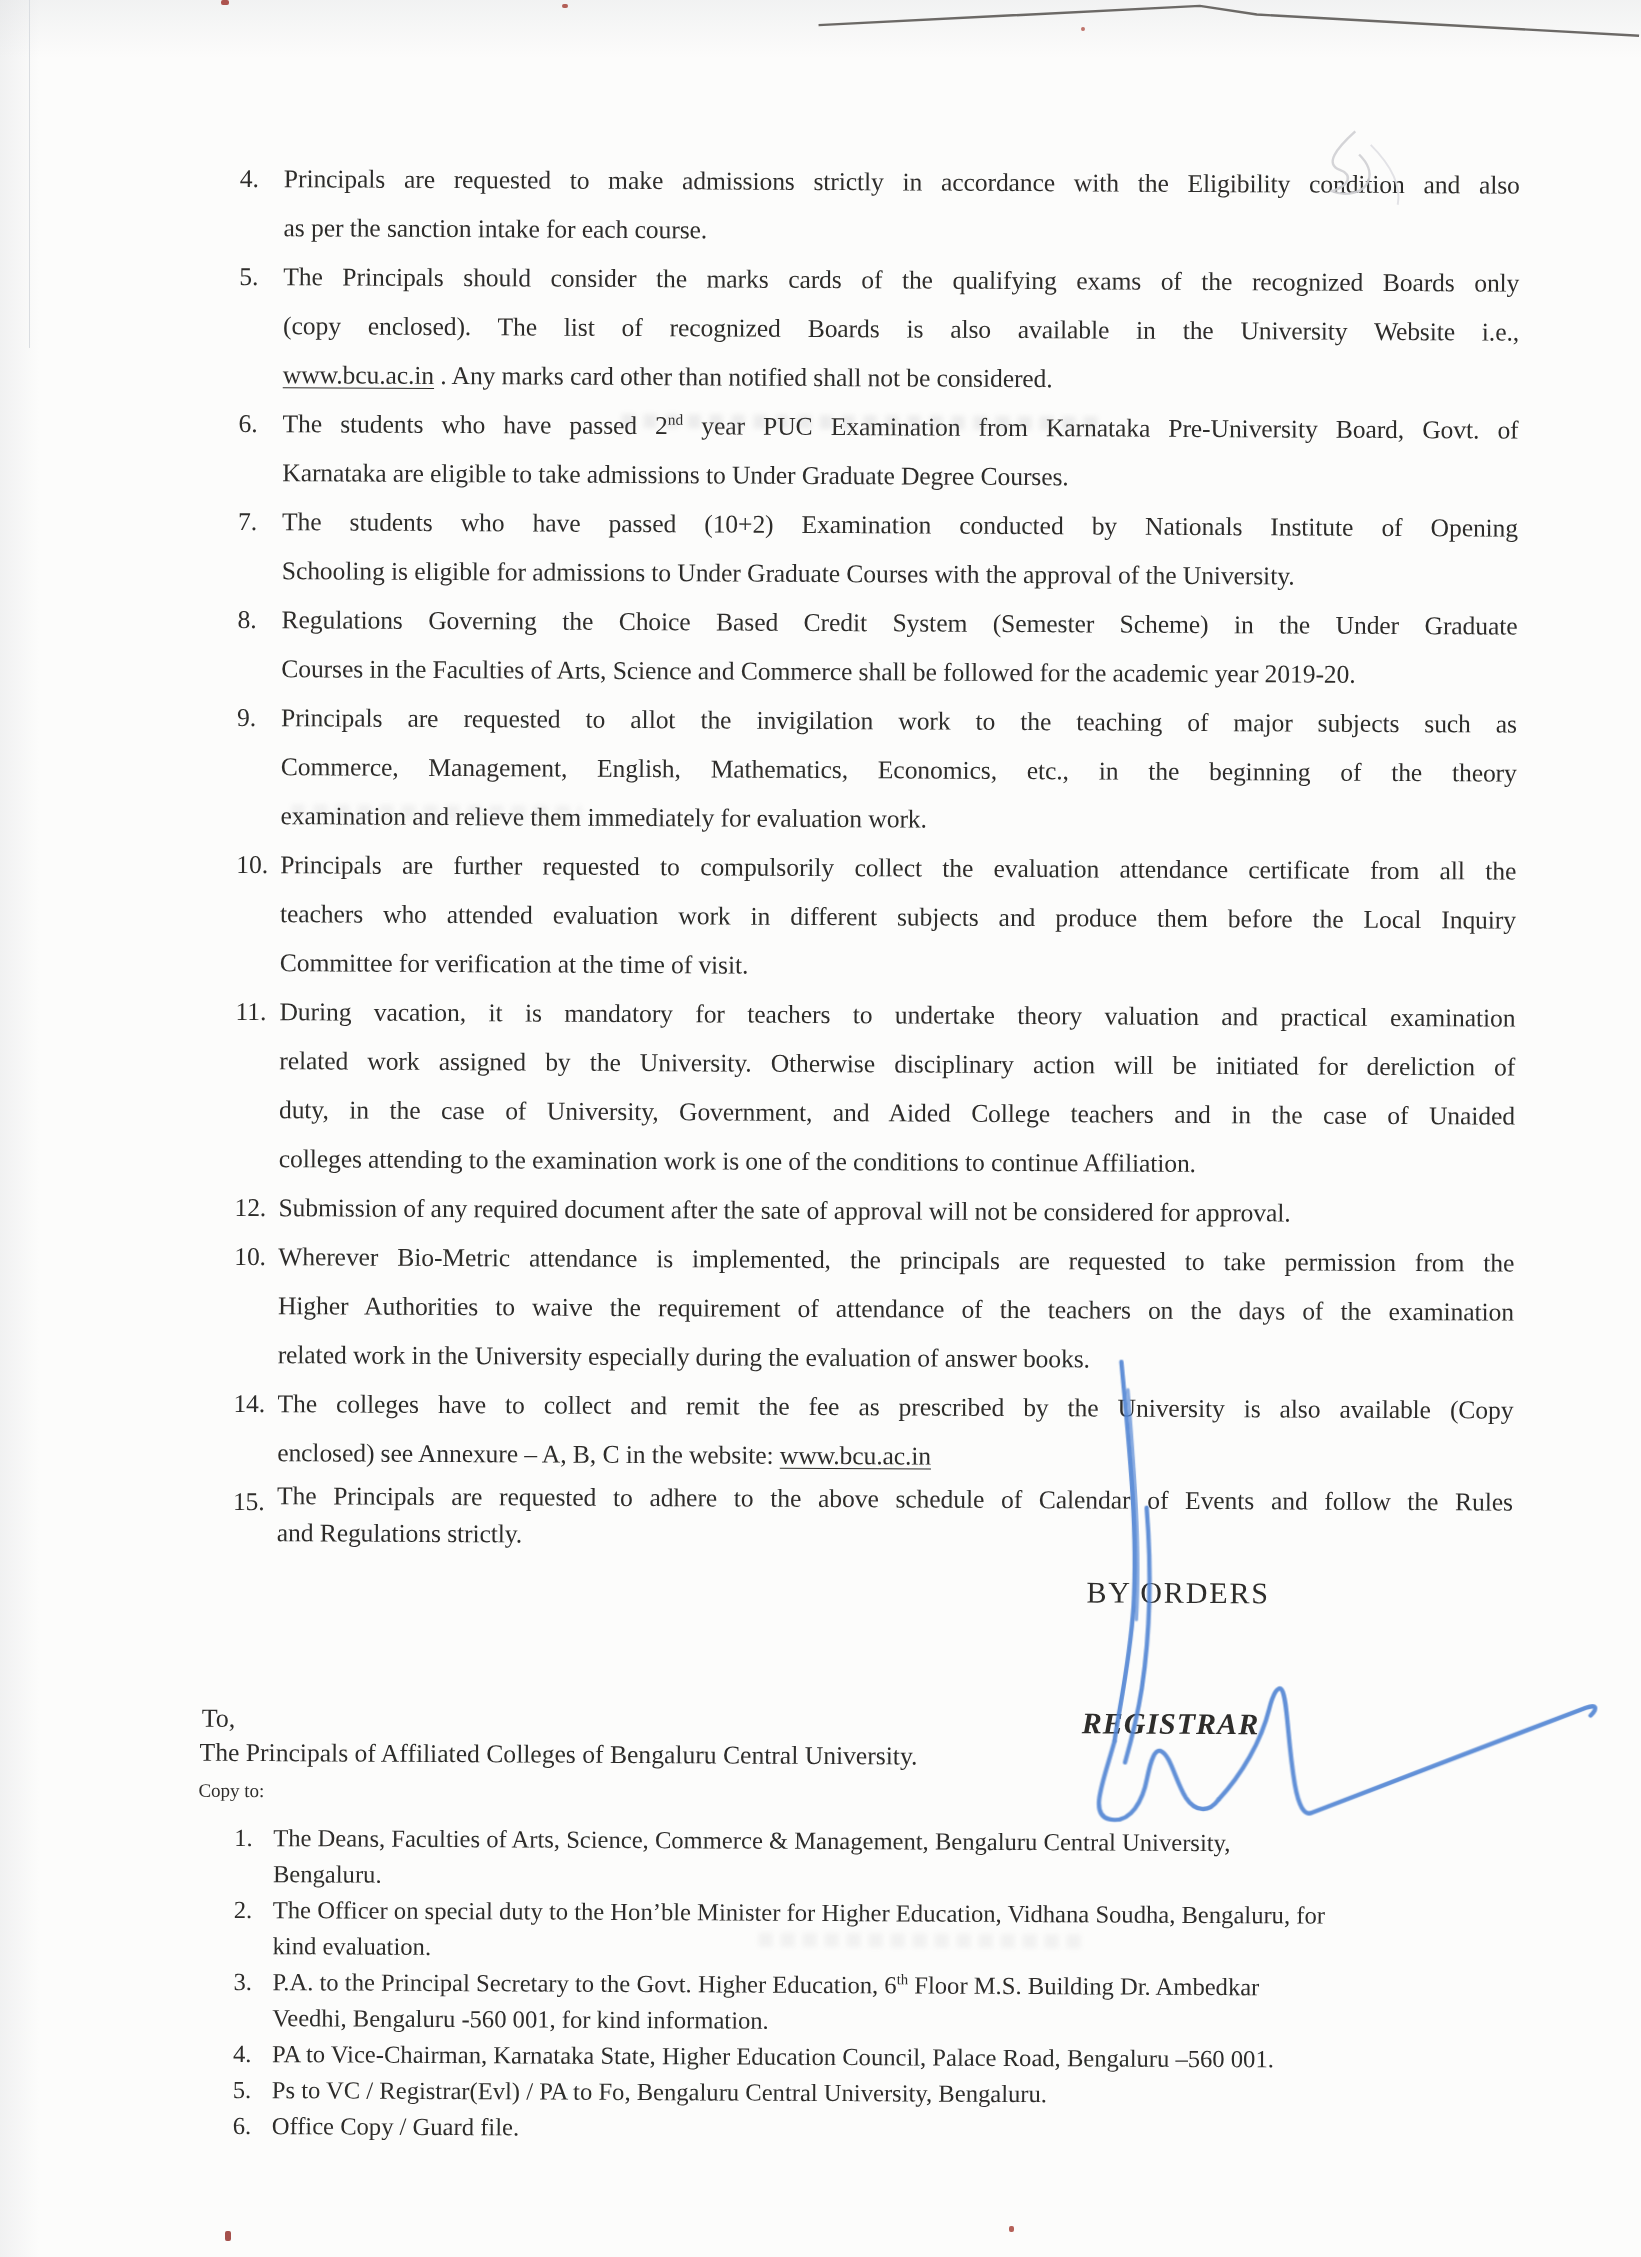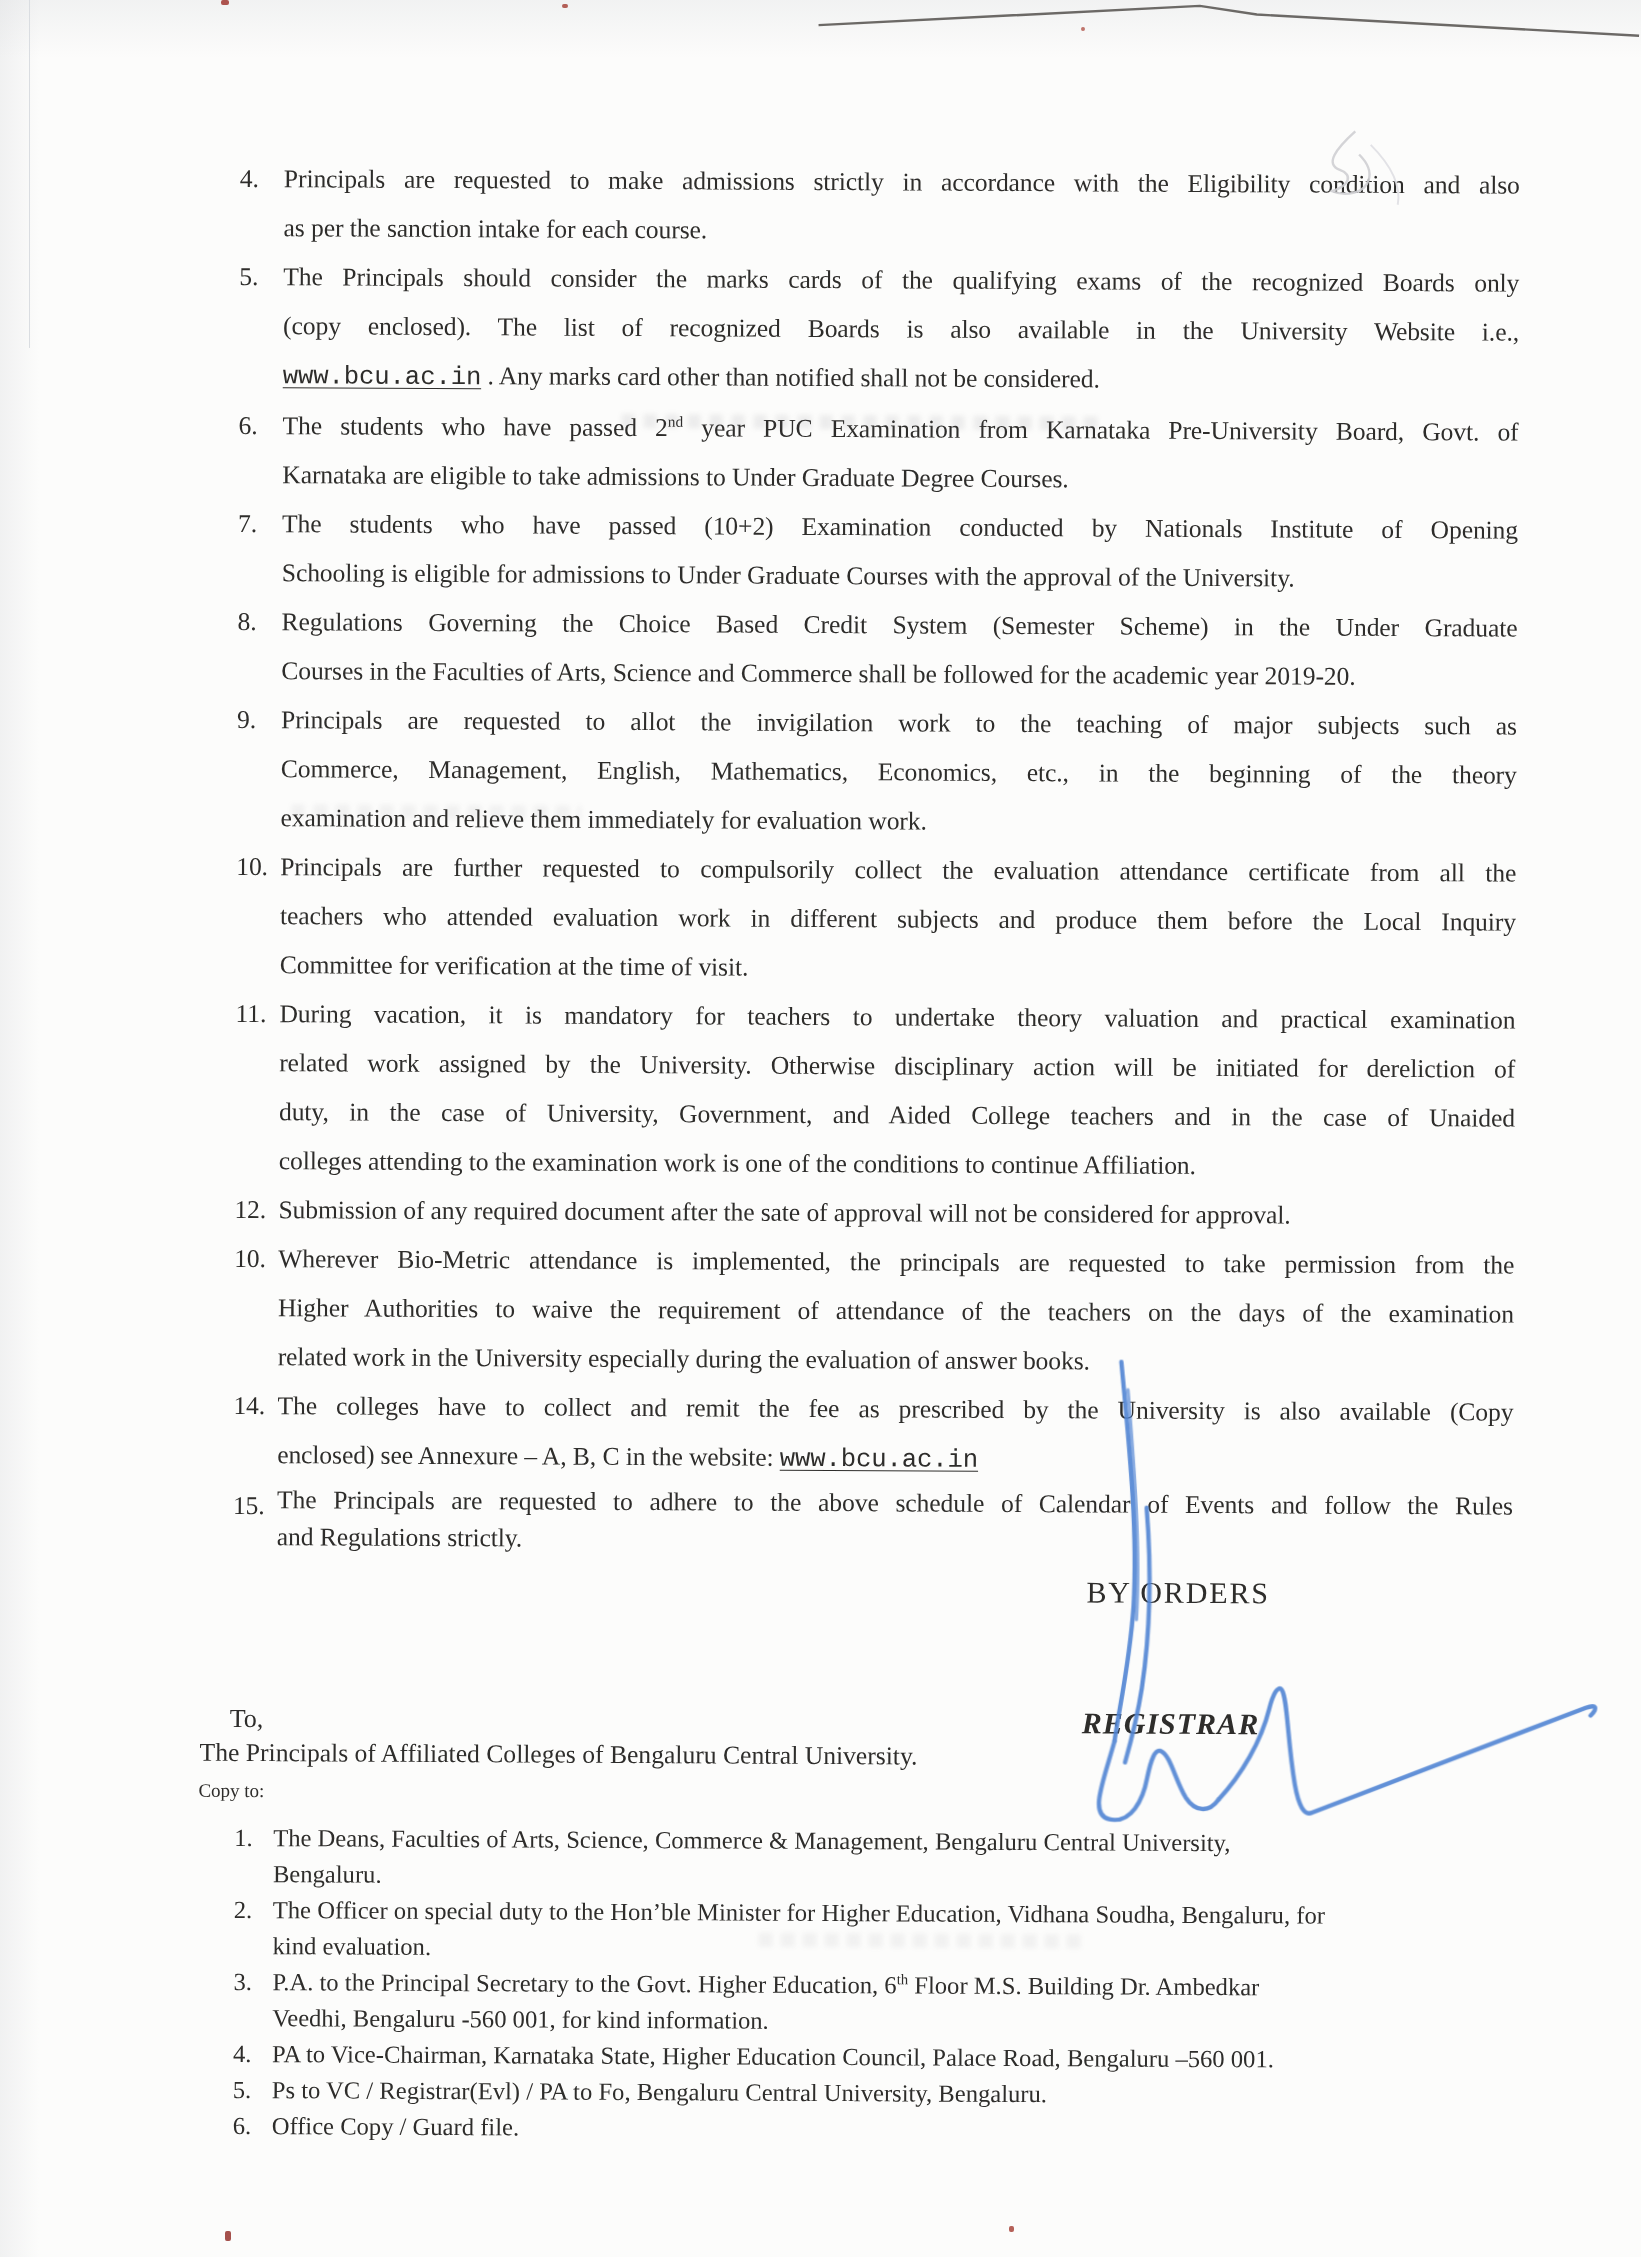--- a/index.html
+++ b/index.html
@@ -29,31 +29,31 @@
     font-size:25.6px;
     letter-spacing:-0.1px;
   }
   .item{display:flex;}
   #main-list .num{width:44px;flex:none;line-height:49px;}
   #main-list .txt{width:1236px;flex:none;}
   #main-list .line{line-height:49px;}
   #main-list .item:last-child .line{line-height:37px;}
   .line.j{text-align:justify;text-align-last:justify;}
   sup{font-size:0.6em;line-height:0;vertical-align:super;letter-spacing:0;}
-  .u{text-decoration:underline;text-underline-offset:3.9px;text-decoration-thickness:1.4px;font-family:Liberation Mono, monospace;}
+  .u{text-decoration:underline;text-underline-offset:3.9px;text-decoration-thickness:1.4px;}
   
   .byorders{
     position:absolute;left:1089px;top:1574px;
     font-size:30px;letter-spacing:1.9px;
   }
   .registrar{
     position:absolute;left:1085px;top:1705px;
     font-size:30px;font-weight:bold;font-style:italic;letter-spacing:1px;
   }
-  .to-label{position:absolute;left:205px;top:1707px;font-size:26px;margin-left:28px;}
+  .to-label{position:absolute;left:205px;top:1707px;font-size:26px;}
   .to-line{position:absolute;left:203px;top:1741px;font-size:25.6px;}
   .copy-label{position:absolute;left:202px;top:1783px;font-size:19px;}
   
   #copy-list{
     position:absolute;left:238px;top:1823px;width:1313px;
     font-size:24.6px;
   }
   #copy-list .num{width:39px;flex:none;line-height:36px;}
   #copy-list .txt{width:1270px;flex:none;}
   #copy-list .line{line-height:36px;}

